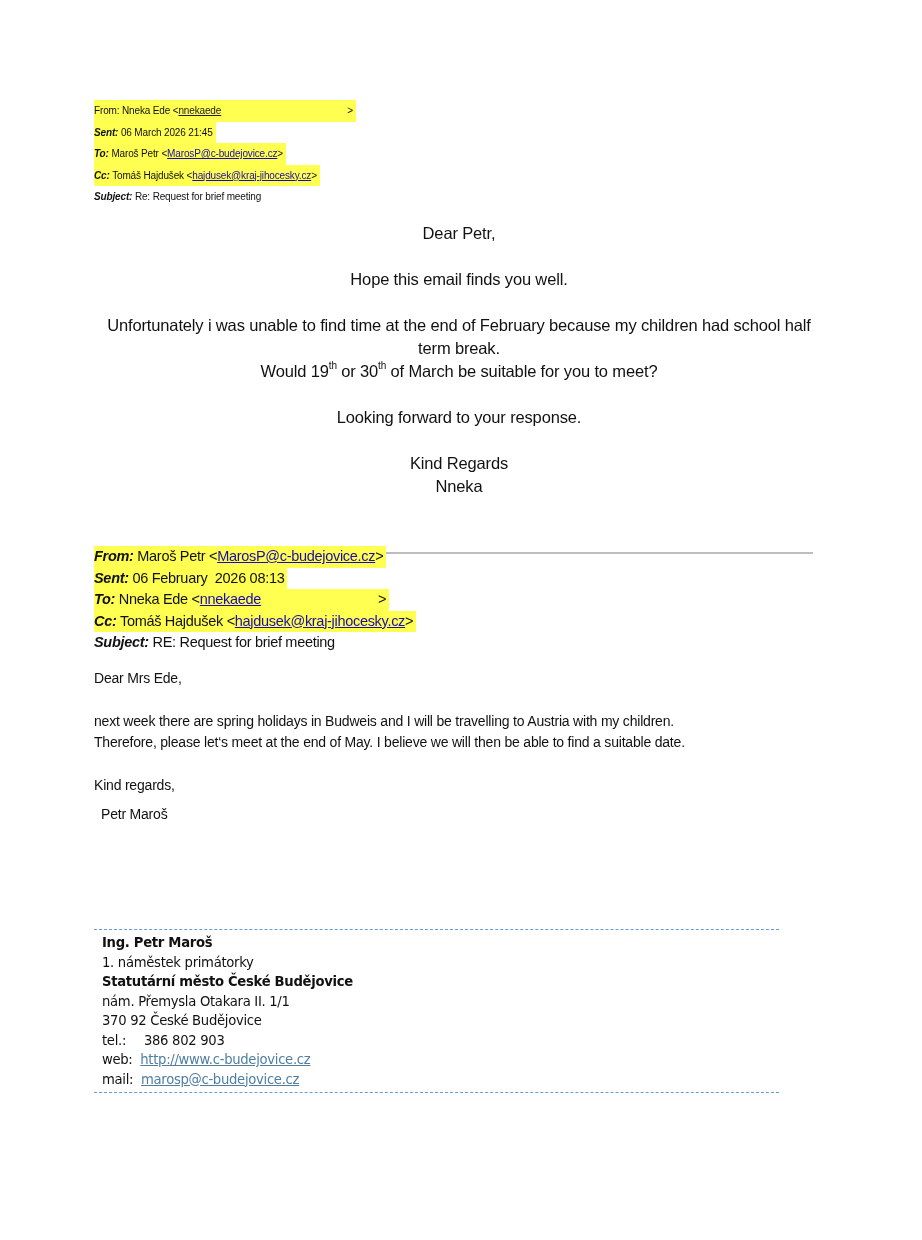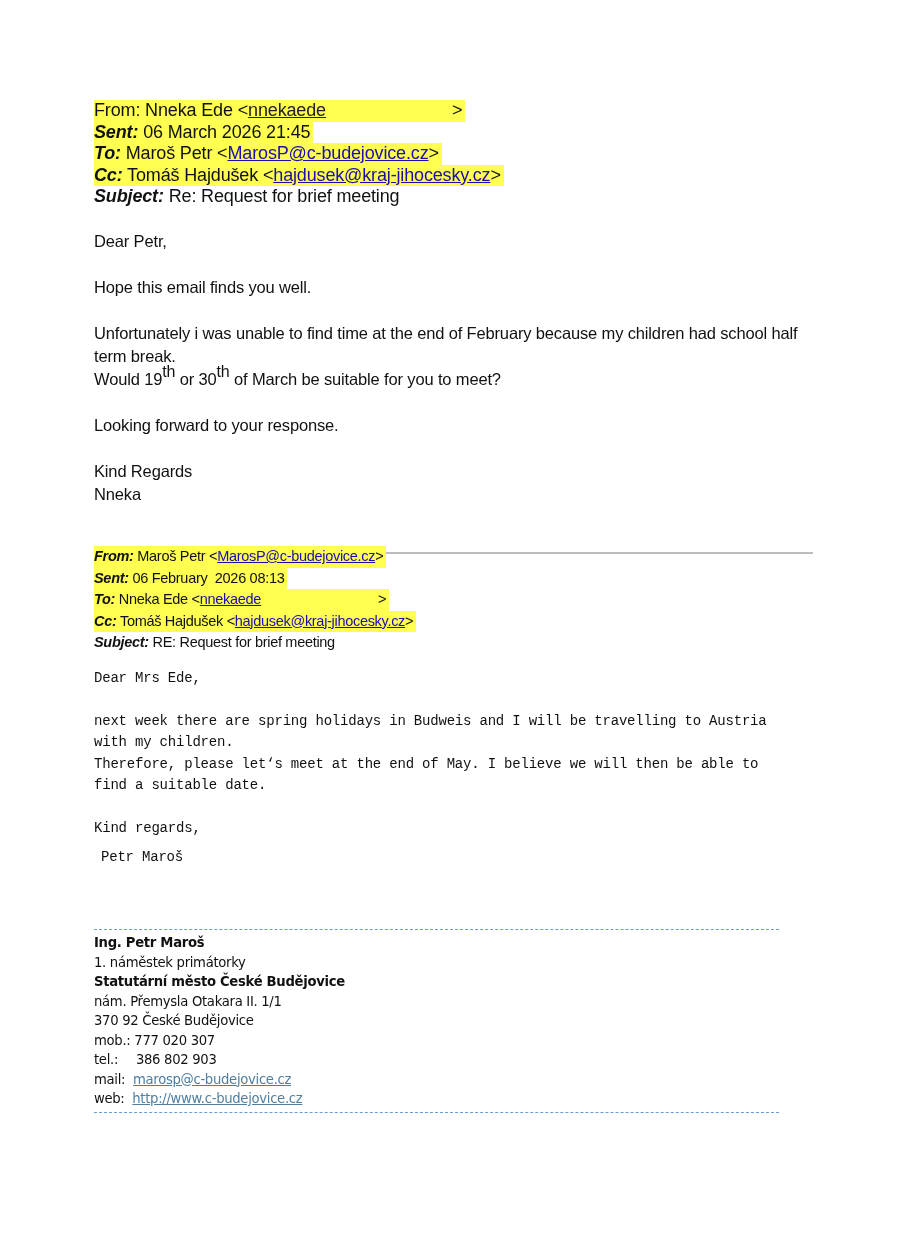--- a/index.html
+++ b/index.html
@@ -19,21 +19,21 @@
       left: 94px;
       top: 100px;
       width: 730px;
     }
     
     .email1 {
       font-family: "Liberation Sans", sans-serif;
       letter-spacing: -0.15px;
     }
     .hdr {
-      font-size: 18px;
+      font-size: 10px;
       line-height: 21.5px;
       white-space: nowrap;
     }
     .hdr .line { display: block; height: 21.5px; }
     .hl {
       background: #ffff52;
       display: inline-block;
       padding-right: 3px;
     }
     .hdr b { font-weight: bold; font-style: italic; }
@@ -50,25 +50,26 @@
       display: inline-block;
       width: 126px;
     }
     .gap-tail2 {
       display: inline-block;
       width: 117px;
     }
     .body1 {
       font-size: 16.5px;
       line-height: 23px;
-      margin-top: 22px;
+      margin-top: 14px;
+      text-align: center;
     }
     .body1 p { margin: 0 0 23px 0; }
     .body1 p.tight { margin: 0; }
-    sup { font-size: 16px; line-height: 0; position: relative; top: -1px; }
+    sup { font-size: 10px; line-height: 0; position: relative; top: -1px; }
 
     .rule {
       position: absolute;
       left: 3px;
       width: 716px;
       height: 0;
       border-top: 2px solid #bdbdbd;
       top: 452px;
     }
 
@@ -78,41 +79,41 @@
       left: 0;
       width: 730px;
       font-family: "Liberation Sans", sans-serif;
     }
     .email2 .hdr { font-size: 14.5px; letter-spacing: -0.3px; }
     .body2 {
       font-size: 15px;
       line-height: 21.5px;
       margin-top: 14px;
       letter-spacing: -0.2px;
-      font-family: Liberation Mono, monospace;
+      font-family: Liberation Sans, sans-serif;
       font-size: 14px;
     }
     .body2 p { margin: 0 0 21.5px 0; }
 
     .sig {
       position: absolute;
       top: 829px;
       left: 0;
       width: 690px;
       font-family: "DejaVu Sans", sans-serif;
       font-size: 13.2px;
       line-height: 19.5px;
       letter-spacing: -0.3px;
     }
     .dash {
       height: 0;
       border-top: 1.5px dashed #6a9ad8;
       width: 685px;
     }
-    .sig .rows { padding: 3px 0 3px 0; }
+    .sig .rows { padding: 3px 0 3px 0; margin-left: 8px; }
     .sig .row { display: block; height: 19.5px; white-space: nowrap; }
     .sig b { font-weight: bold; }
     .sig .slink {
       color: #4f7ea1;
       text-decoration: underline;
       cursor: pointer;
     }
   </style>
 </head>
 <body>
@@ -180,21 +181,20 @@
   </div>
 
   <div class="sig">
     <div class="dash"></div>
     <div class="rows">
       <span class="row"><b>Ing. Petr Maroš</b></span>
       <span class="row">1. náměstek primátorky</span>
       <span class="row"><b>Statutární město České Budějovice</b></span>
       <span class="row">nám. Přemysla Otakara II. 1/1</span>
       <span class="row">370 92 České Budějovice</span>
-      <span class="row"><span>mob.:</span> <span>777 020 307</span></span>
       <span class="row"><span style="display:inline-block;width:38px">tel.:</span> <span>386 802 903</span></span>
+      <span class="row"><span>web:</span>&nbsp; <span class="slink">http://www.c-budejovice.cz</span></span>
       <span class="row"><span>mail:</span>&nbsp; <span class="slink">marosp@c-budejovice.cz</span></span>
-      <span class="row"><span>web:</span>&nbsp; <span class="slink">http://www.c-budejovice.cz</span></span>
     </div>
     <div class="dash"></div>
   </div>
 
 </div>
 
 </body></html>

